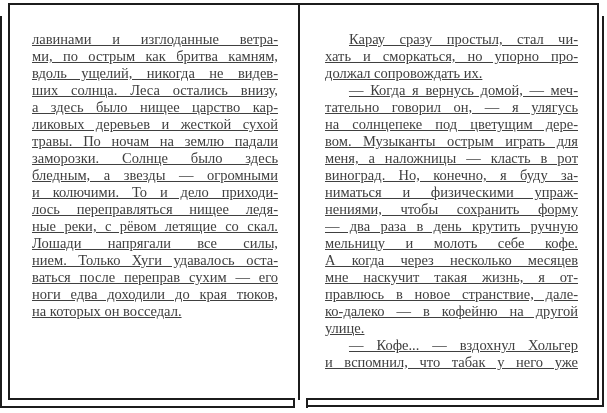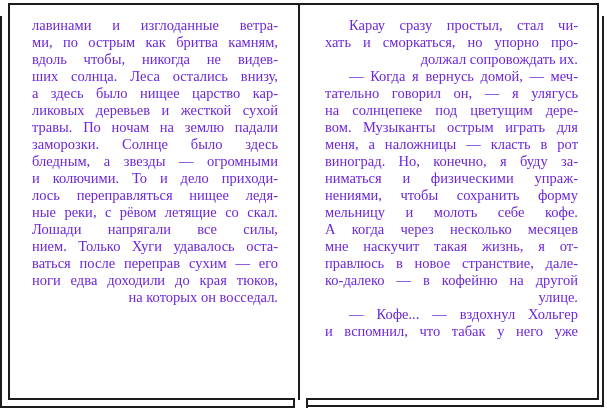--- a/index.html
+++ b/index.html
@@ -38,32 +38,33 @@
     position: absolute;
     top: 5px;
     height: 393px;
     background: transparent;
   }
   .page-left  { left: 10px;  width: 288px; }
   .page-right { left: 300px; width: 283px; }
 
   .page-text {
     position: absolute;
-    top: 12px;
-    color: #6d28d9;
+    top: 26px;
+    color: #404040;
     font-size: 14.5px;
+    text-decoration: underline;
   }
   .page-left  .page-text { left: 22px; width: 246px; }
   .page-right .page-text { left: 25px; width: 253px; }
 
   .line {
     height: 17px;
     line-height: 17px;
     overflow: hidden;
-    text-align: right;
+    text-align: left;
   }
   .line.j {
     text-align: justify;
     text-align-last: justify;
   }
   .line.indent {
     text-indent: 24px;
   }
 </style>
 </head>
@@ -81,21 +82,21 @@
   <div class="bline tick-right"></div>
   <div class="bline stack-left"></div>
   <div class="bline stack-right"></div>
   <div class="bline stack-bottom-left"></div>
   <div class="bline stack-bottom-right"></div>
 
   <div class="page page-left">
     <div class="page-text" id="text-left">
         <div class="line j">лавинами и изглоданные ветра-</div>
         <div class="line j">ми, по острым как бритва камням,</div>
-        <div class="line j">вдоль чтобы, никогда не видев-</div>
+        <div class="line j">вдоль ущелий, никогда не видев-</div>
         <div class="line j">ших солнца. Леса остались внизу,</div>
         <div class="line j">а здесь было нищее царство кар-</div>
         <div class="line j">ликовых деревьев и жесткой сухой</div>
         <div class="line j">травы. По ночам на землю падали</div>
         <div class="line j">заморозки. Солнце было здесь</div>
         <div class="line j">бледным, а звезды — огромными</div>
         <div class="line j">и колючими. То и дело приходи-</div>
         <div class="line j">лось переправляться нищее ледя-</div>
         <div class="line j">ные реки, с рёвом летящие со скал.</div>
         <div class="line j">Лошади напрягали все силы,</div>
@@ -112,20 +113,21 @@
         <div class="line j">хать и сморкаться, но упорно про-</div>
         <div class="line">должал сопровождать их.</div>
         <div class="line indent j">— Когда я вернусь домой, — меч-</div>
         <div class="line j">тательно говорил он, — я улягусь</div>
         <div class="line j">на солнцепеке под цветущим дере-</div>
         <div class="line j">вом. Музыканты острым играть для</div>
         <div class="line j">меня, а наложницы — класть в рот</div>
         <div class="line j">виноград. Но, конечно, я буду за-</div>
         <div class="line j">ниматься и физическими упраж-</div>
         <div class="line j">нениями, чтобы сохранить форму</div>
+        <div class="line j">— два раза в день крутить ручную</div>
         <div class="line j">мельницу и молоть себе кофе.</div>
         <div class="line j">А когда через несколько месяцев</div>
         <div class="line j">мне наскучит такая жизнь, я от-</div>
         <div class="line j">правлюсь в новое странствие, дале-</div>
         <div class="line j">ко-далеко — в кофейню на другой</div>
         <div class="line">улице.</div>
         <div class="line indent j">— Кофе... — вздохнул Хольгер</div>
         <div class="line j">и вспомнил, что табак у него уже</div>
       </div>
   </div>

